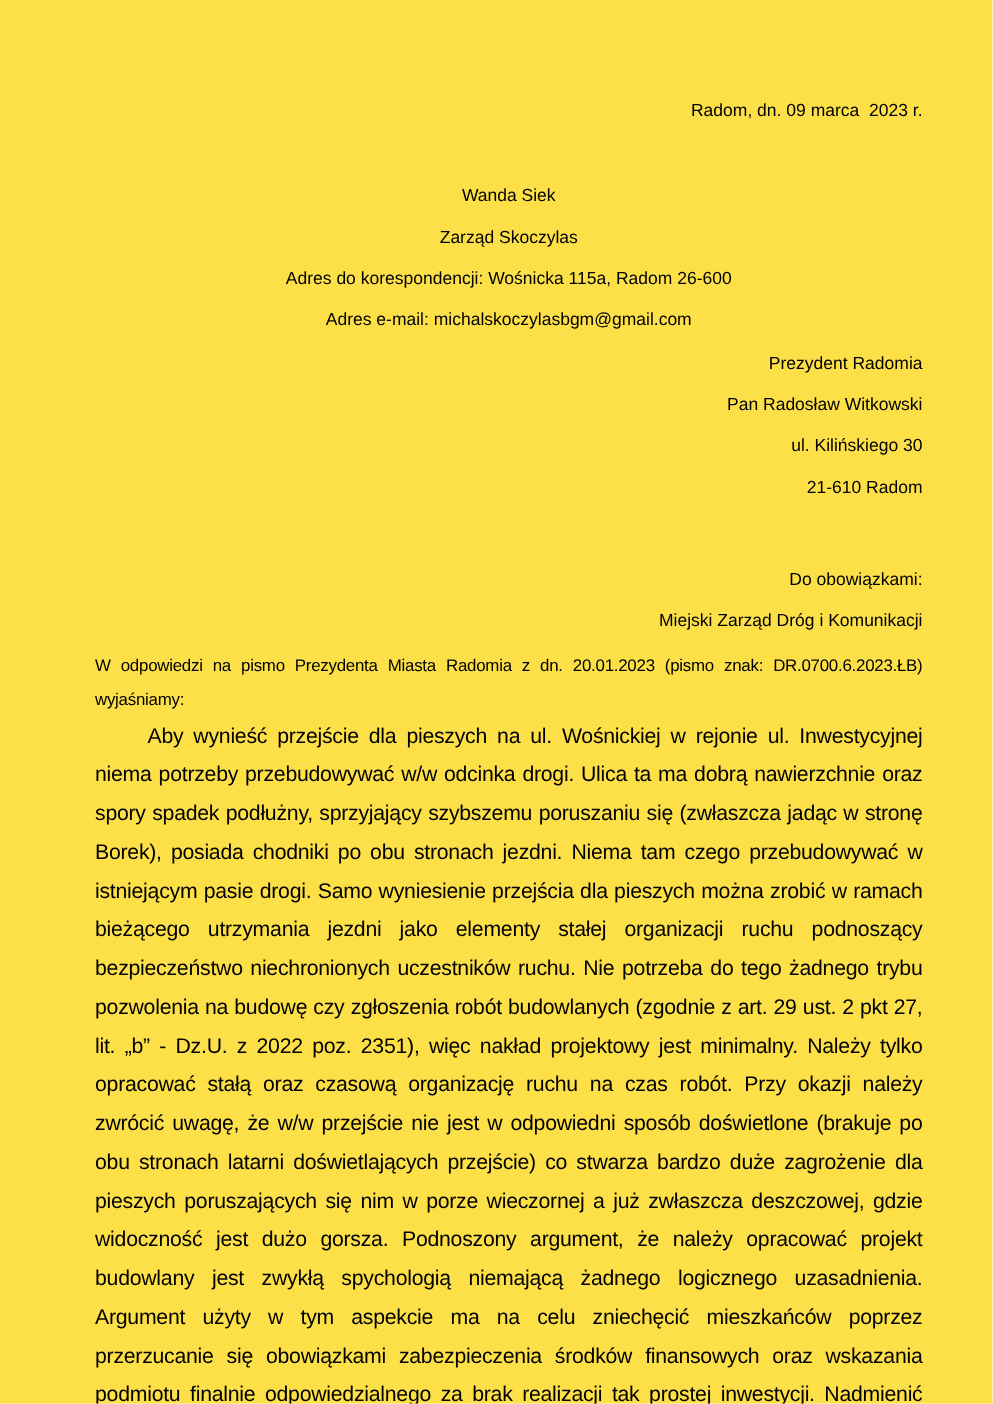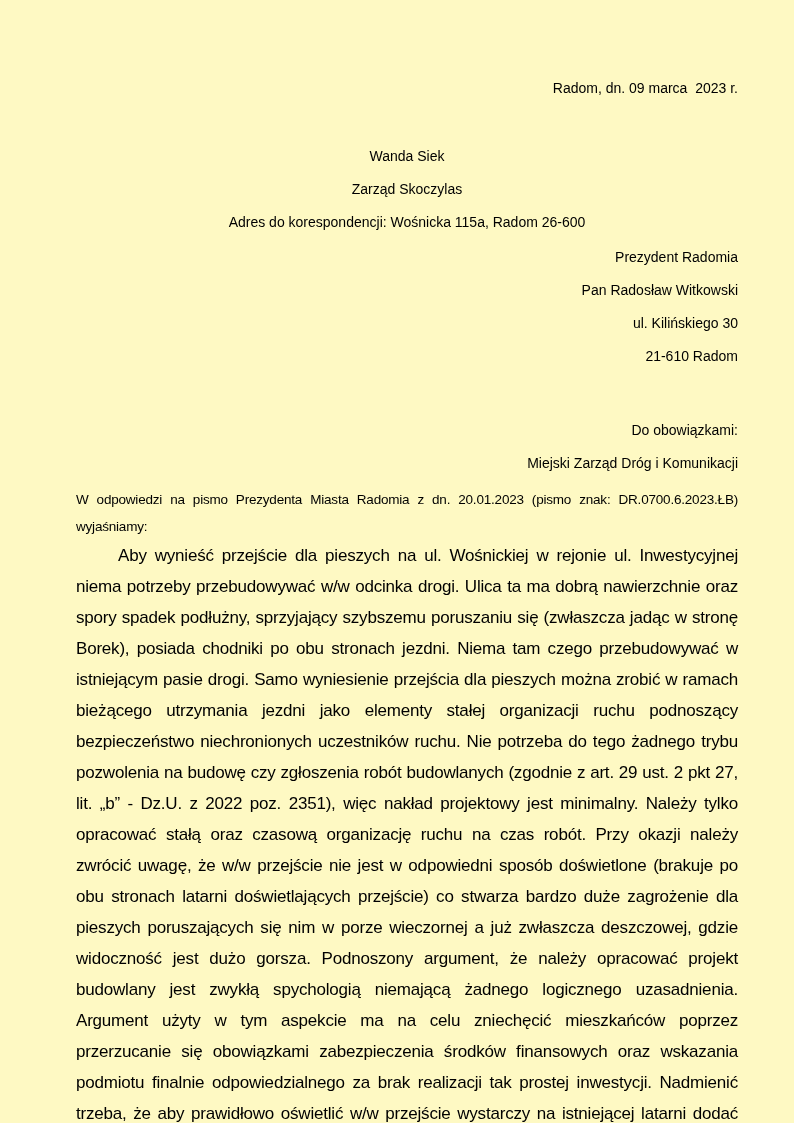--- a/index.html
+++ b/index.html
@@ -5,21 +5,21 @@
   html, body {
     margin: 0;
     padding: 0;
     background: #ffffff;
   }
   .page {
     position: relative;
     width: 794px;
     height: 1123px;
     margin: 0 auto;
-    background: #fef9c3;
+    background: #fde047;
     color: #000000;
     overflow: hidden;
     box-sizing: border-box;
     padding: 78px 56px 0 76px;
     font-family: "Liberation Sans", "DejaVu Sans", sans-serif;
     font-size: 14px;
   }
   .page p { margin: 0; }
 
   .date-line {
@@ -56,20 +56,21 @@
 <body>
 
 <div class="page">
 
   <p class="date-line">Radom, dn. 09 marca  2023 r.</p>
 
   <div class="addr-block sender-block">
     <p>Wanda Siek</p>
     <p>Zarząd Skoczylas</p>
     <p>Adres do korespondencji: Wośnicka 115a, Radom 26-600</p>
+    <p>Adres e-mail: michalskoczylasbgm@gmail.com</p>
   </div>
 
   <div class="addr-block recipient-block">
     <p>Prezydent Radomia</p>
     <p>Pan Radosław Witkowski</p>
     <p>ul. Kilińskiego 30</p>
     <p>21-610 Radom</p>
   </div>
 
   <div class="addr-block cc-block">

